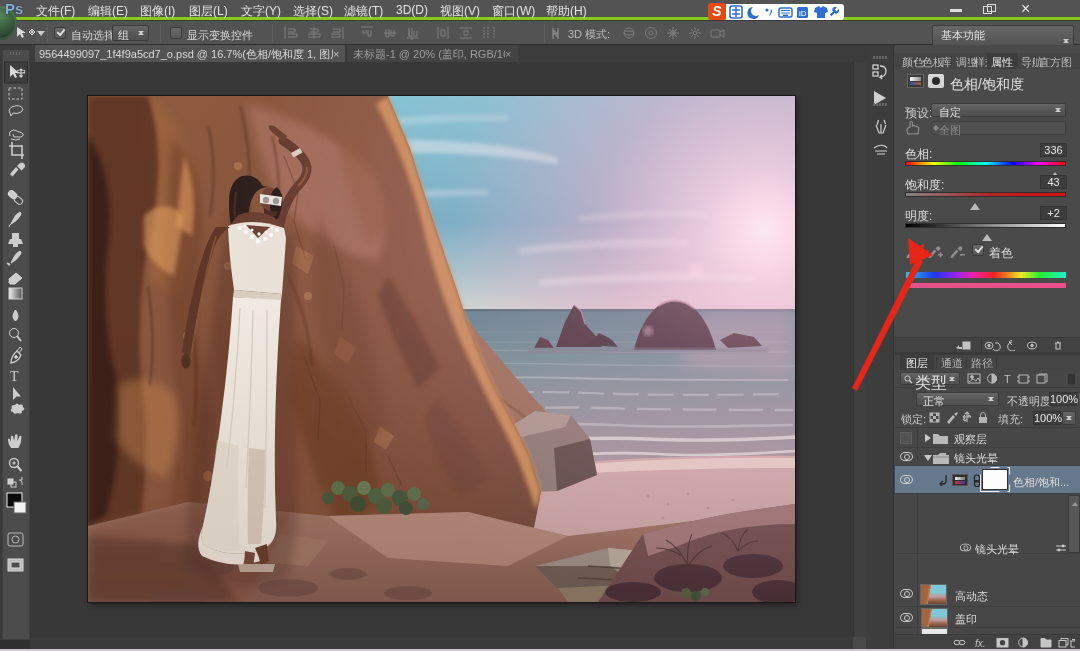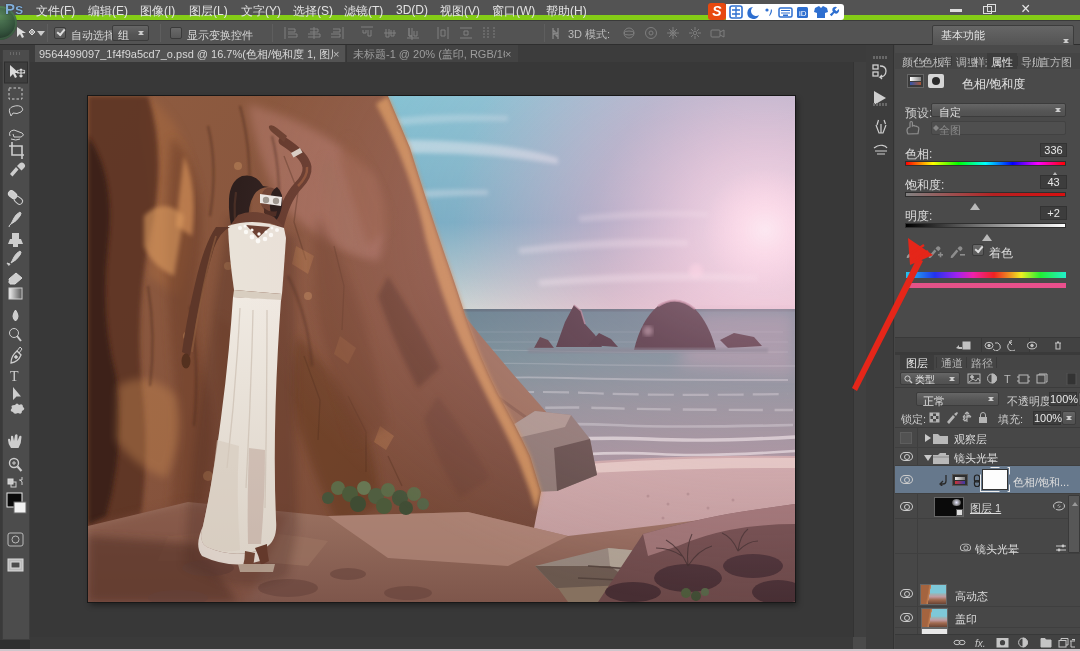--- a/index.html
+++ b/index.html
@@ -1,19 +1,19 @@
 <!DOCTYPE html>
 <html><head><meta charset="utf-8">
 <style>
 *{margin:0;padding:0;box-sizing:border-box}
 html,body{width:1080px;height:651px;overflow:hidden;background:#3a3a3a;font-family:"Liberation Sans",sans-serif}
 #app{position:relative;width:1080px;height:651px;color:#d6d6d6;font-size:12px}
 .abs{position:absolute}
 
-#menubar{left:0;top:0;width:1080px;height:20px;background:#535353;border-bottom:5px solid #84cc16}
+#menubar{left:0;top:0;width:1080px;height:20px;background:#535353;border-bottom:3px solid #84cc16}
 #menubar .mi{position:absolute;top:3px;font-size:12px;color:#e3e3e3;letter-spacing:0}
 
 #opts{left:0;top:21px;width:1080px;height:24px;background:#535353;border-bottom:1px solid #2e2e2e;font-size:11px}
 .vsep{position:absolute;top:3px;height:18px;width:1px;background:#464646;border-right:1px solid #5e5e5e}
 
 .dd{position:absolute;background:linear-gradient(#666,#555 60%,#515151);border:1px solid #3c3c3c;border-radius:2px;color:#e0e0e0}
 .dd .ar{position:absolute;right:4px;top:50%;margin-top:-4px;width:7px;height:8px}
 .ar::before{content:"";position:absolute;left:1px;top:0;border:3px solid transparent;border-bottom:3px solid #ccc}
 .ar::after{content:"";position:absolute;left:1px;bottom:0;border:3px solid transparent;border-top:3px solid #ccc}
 .valbox{position:absolute;background:#3d3d3d;border:1px solid #333;color:#e8e8e8;text-align:center}
@@ -565,21 +565,21 @@
           <i class="abs" style="left:140px;top:3px;width:1px;height:10px;background:#3a3a3a"></i>
   </div>
 
   <div class="abs" style="left:12px;top:29px;width:17px;height:14px;background:#3a3a3a;border:1px solid #666">
           <div class="abs" style="left:2px;top:2px;width:11px;height:4px;background:linear-gradient(90deg,#fff,#888)"></div>
           <div class="abs" style="left:2px;top:7px;width:11px;height:3px;background:linear-gradient(90deg,#35a,#a53)"></div>
         </div>
   <div class="abs" style="left:33px;top:29px;width:16px;height:14px;background:#d6d6d6;border-radius:2px">
           <div class="abs" style="left:4px;top:3px;width:8px;height:8px;border-radius:50%;background:#2a2a2a"></div>
         </div>
-  <div class="abs" style="left:67px;top:31px;font-size:12px;color:#e2e2e2">色相/饱和度</div>
+  <div class="abs" style="left:55px;top:31px;font-size:14px;color:#e2e2e2">色相/饱和度</div>
 
   <div class="abs" style="left:10px;top:60px;color:#ccc">预设:</div>
   <div class="dd" style="left:36px;top:58px;width:135px;height:14px;font-size:11px">
           <span style="position:absolute;left:7px;top:1px">自定</span>
           <span class="ar"></span>
         </div>
   <svg class="abs" style="left:10px;top:75px" width="16" height="16" viewBox="0 0 16 16">
           <path d="M3 14 q-2 -4 0 -6 l2 -1 v-4 q0 -1.5 1.2 -1.5 q1.2 0 1.2 1.5 v3 l1 -.4 q.8 -.4 1.2 .3 l1 .3 q.8 -.3 1.2 .4 l1.2 .4 q1 .5 .8 2 l-.8 4.6 z" fill="none" stroke="#8f8f8f" stroke-width="1.2"></path>
         </svg>
   <div class="abs" style="left:36px;top:76px;width:135px;height:14px;background:#4f4f4f;border:1px solid #424242;border-radius:2px;color:#8a8a8a;font-size:11px"><span style="position:absolute;left:7px;top:1px">全图</span><span class="ar" style="opacity:.45"></span></div>
@@ -644,21 +644,21 @@
   <div class="abs" style="left:0;top:0;width:185px;height:15px;background:#454545;color:#b5b5b5;font-size:11px">
    <span class="abs" style="left:5px;top:0px;background:#3c3c3c;height:15px;padding:1px 6px 0 6px;color:#ececec">图层</span>
    <span class="abs" style="left:46px;top:1px">通道</span>
           <span class="abs" style="left:76px;top:1px">路径</span>
    <i class="abs" style="left:41px;top:2px;width:1px;height:11px;background:#3a3a3a"></i>
           <i class="abs" style="left:71px;top:2px;width:1px;height:11px;background:#3a3a3a"></i>
           <i class="abs" style="left:101px;top:2px;width:1px;height:11px;background:#3a3a3a"></i>
   </div>
 
   <div class="abs" style="left:0;top:15px;width:185px;height:18px;border-bottom:1px solid #3c3c3c">
-   <div class="dd" style="left:5px;top:2px;width:60px;height:13px;font-size:10px">
+   <div class="dd" style="left:5px;top:2px;width:60px;height:13px;font-size:16px">
             <svg style="position:absolute;left:3px;top:2px" width="9" height="9" viewBox="0 0 9 9">
               <circle cx="3.5" cy="3.5" r="2.6" fill="none" stroke="#ccc"></circle>
               <path d="M5.5 5.5 L8 8" stroke="#ccc" stroke-width="1.4"></path>
             </svg>
             <span style="position:absolute;left:14px;top:0px">类型</span>
             <span class="ar"></span>
           </div>
    <svg class="abs" style="left:72px;top:3px" width="112" height="12" viewBox="0 0 112 12">
     <g stroke="#b9b9b9" fill="none">
      <rect x="1" y="1" width="12" height="9"></rect>
@@ -739,33 +739,20 @@
               <div class="abs" style="left:2px;top:6px;width:10px;height:3px;background:linear-gradient(90deg,#c33,#3a3aa8)"></div>
             </div>
     <svg class="abs" style="left:78px;top:8px" width="8" height="13">
               <path d="M4 1 a2.6 2.6 0 0 1 2.6 2.6 v1.8 a2.6 2.6 0 0 1 -5.2 0 v-1.8 A2.6 2.6 0 0 1 4 1 z m0 5.5 a2.6 2.6 0 0 1 2.6 2.6 v1 a2.6 2.6 0 0 1 -5.2 0 v-1 a2.6 2.6 0 0 1 2.6 -2.6 z" fill="none" stroke="#222" stroke-width="1.2"></path>
             </svg>
     <div class="abs" style="left:88px;top:4px;width:24px;height:19px;background:#fdfdfd;outline:1px solid #333"></div>
     <div class="abs" style="left:85px;top:1px;width:30px;height:25px;border:1px solid #eee;clip-path:polygon(0 0,100% 0,100% 100%,0 100%,0 30%,8% 30%,8% 70%,0 70%,0 35%, 35% 35%, 35% 8%, 65% 8%, 65% 0, 35% 0, 35% 92%, 65% 92%, 65% 100%, 92% 100%, 92% 70%, 100% 70%, 100% 30%, 92% 30%, 92% 0)"></div>
     <span class="abs" style="left:118px;top:9px">色相/饱和...</span>
    </div>
 
-   <div class="lrow" style="top:66px;height:25px">
-    <div class="eye" style="left:5px;top:8px"></div>
-    <div class="abs" style="left:40px;top:4px;width:28px;height:18px;background:#0a0a0a;outline:1px solid #666">
-      <div class="abs" style="right:2px;top:1px;width:9px;height:7px;border-radius:50%;background:radial-gradient(circle,#e8e8ff,#777 60%,transparent)"></div>
-      <div class="abs" style="right:0;bottom:0;width:7px;height:7px;background:#ddd;border:1px solid #555"></div>
-    </div>
-    <span class="abs" style="left:75px;top:7px;text-decoration:underline">图层 1</span>
-    <svg class="abs" style="left:158px;top:7px" width="13" height="11">
-              <ellipse cx="6" cy="5" rx="5.5" ry="4" fill="none" stroke="#c9c9c9"></ellipse>
-              <circle cx="6" cy="5" r="1.5" fill="#c9c9c9"></circle>
-              <path d="M1 9 l10 -8" stroke="#474747" stroke-width="1.5"></path>
-            </svg>
-   </div>
 
 
    <div class="lrow" style="top:113px;height:13px">
     <div class="eye" style="left:64px;top:2px;transform:scale(.85)"></div>
     <span class="abs" style="left:80px;top:1px">镜头光晕</span>
     <svg class="abs" style="left:161px;top:3px" width="11" height="8">
               <path d="M0 2 h10 M0 6 h10" stroke="#c9c9c9"></path>
               <circle cx="7" cy="2" r="1.4" fill="#c9c9c9"></circle>
               <circle cx="3" cy="6" r="1.4" fill="#c9c9c9"></circle>
             </svg>

